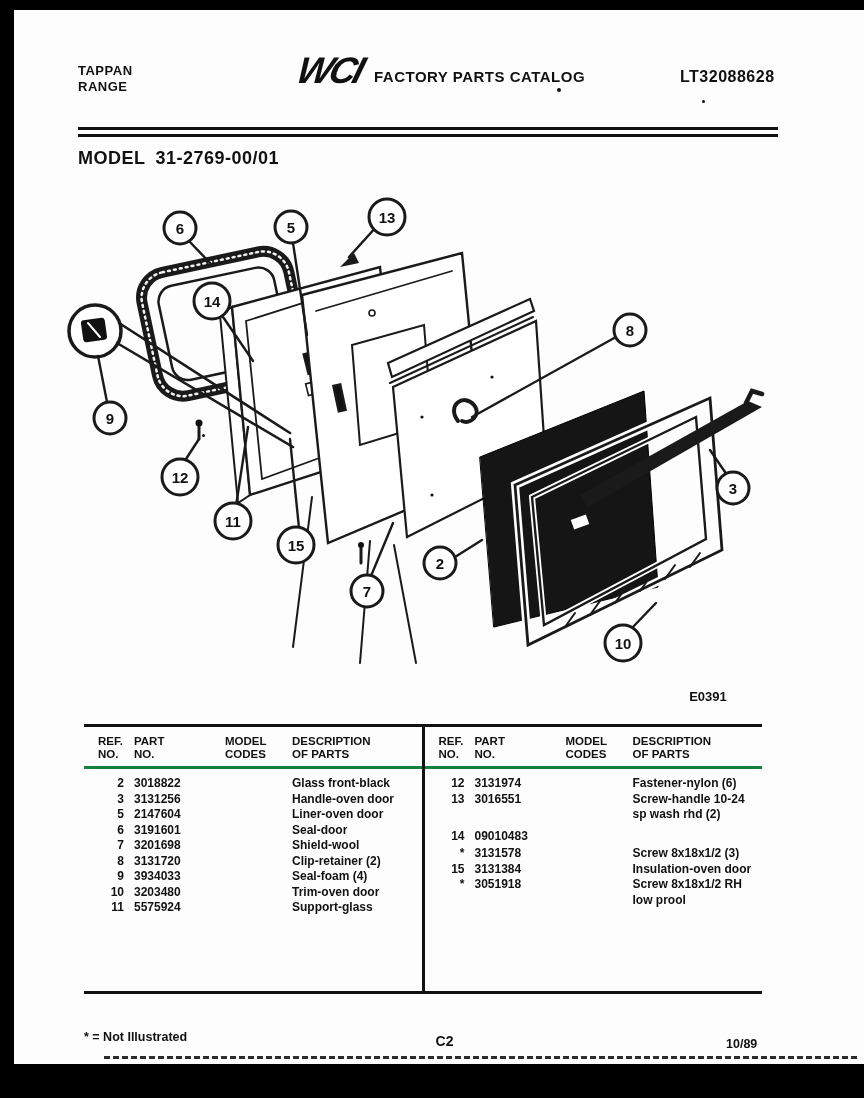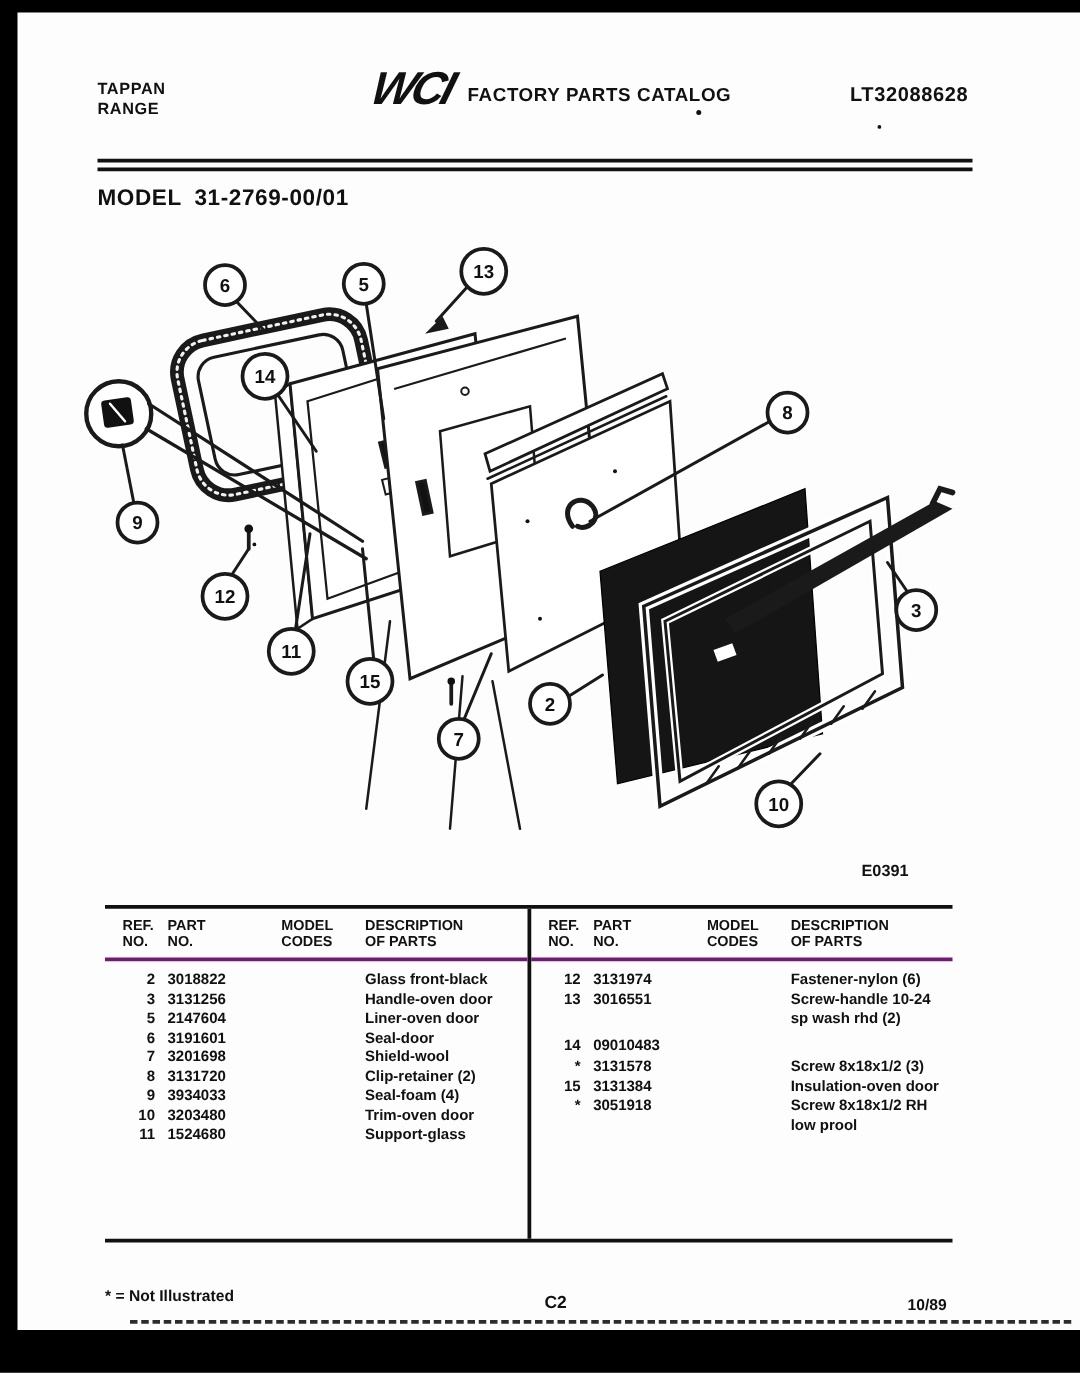--- a/index.html
+++ b/index.html
@@ -15,21 +15,21 @@
   .double-rule{left:64px;top:117px;width:700px;height:4px;border-top:3px solid #111;border-bottom:3px solid #111;}
   .model-line{left:64px;top:138px;font-size:18px;font-weight:700;letter-spacing:.5px;}
   .model-line .num{margin-left:10px;}
 
   .diagram{left:46px;top:185px;}
 
   .parts-table{left:70px;top:714px;width:678px;height:264px;display:flex;
                border-top:3px solid #111;border-bottom:3px solid #111;}
   .half{flex:1;display:flex;flex-direction:column;min-width:0;}
   .half.left{border-right:3px solid #111;}
-  .thead{display:flex;padding:8px 0 5px 14px;border-bottom:3px solid #701a75;
+  .thead{display:flex;padding:8px 0 5px 14px;border-bottom:3px solid #15803d;
          font-size:11.5px;font-weight:700;line-height:13px;}
   .tbody{padding:7px 0 0 14px;font-size:12px;font-weight:700;line-height:15.5px;}
   .row{display:flex;}
   .c-ref{width:26px;text-align:right;margin-right:10px;flex:none;}
   .c-part{width:91px;flex:none;}
   .c-codes{width:67px;flex:none;}
   .c-desc{flex:1;padding-right:4px;min-width:0;}
   .thead .c-ref{text-align:left;}
   .gap6{margin-top:6px;}
   .gap2{margin-top:2px;}
@@ -284,21 +284,21 @@
             <div class="c-desc">Seal-foam (4)</div>
           </div>
         <div class="row">
             <div class="c-ref">10</div>
             <div class="c-part">3203480</div>
             <div class="c-codes"></div>
             <div class="c-desc">Trim-oven door</div>
           </div>
         <div class="row">
             <div class="c-ref">11</div>
-            <div class="c-part">1524680</div>
+            <div class="c-part">5575924</div>
             <div class="c-codes"></div>
             <div class="c-desc">Support-glass</div>
           </div>
       </div>
     </div>
 
     <div class="half right">
       <div class="thead">
         <div class="c-ref">
             <div>REF.</div>

